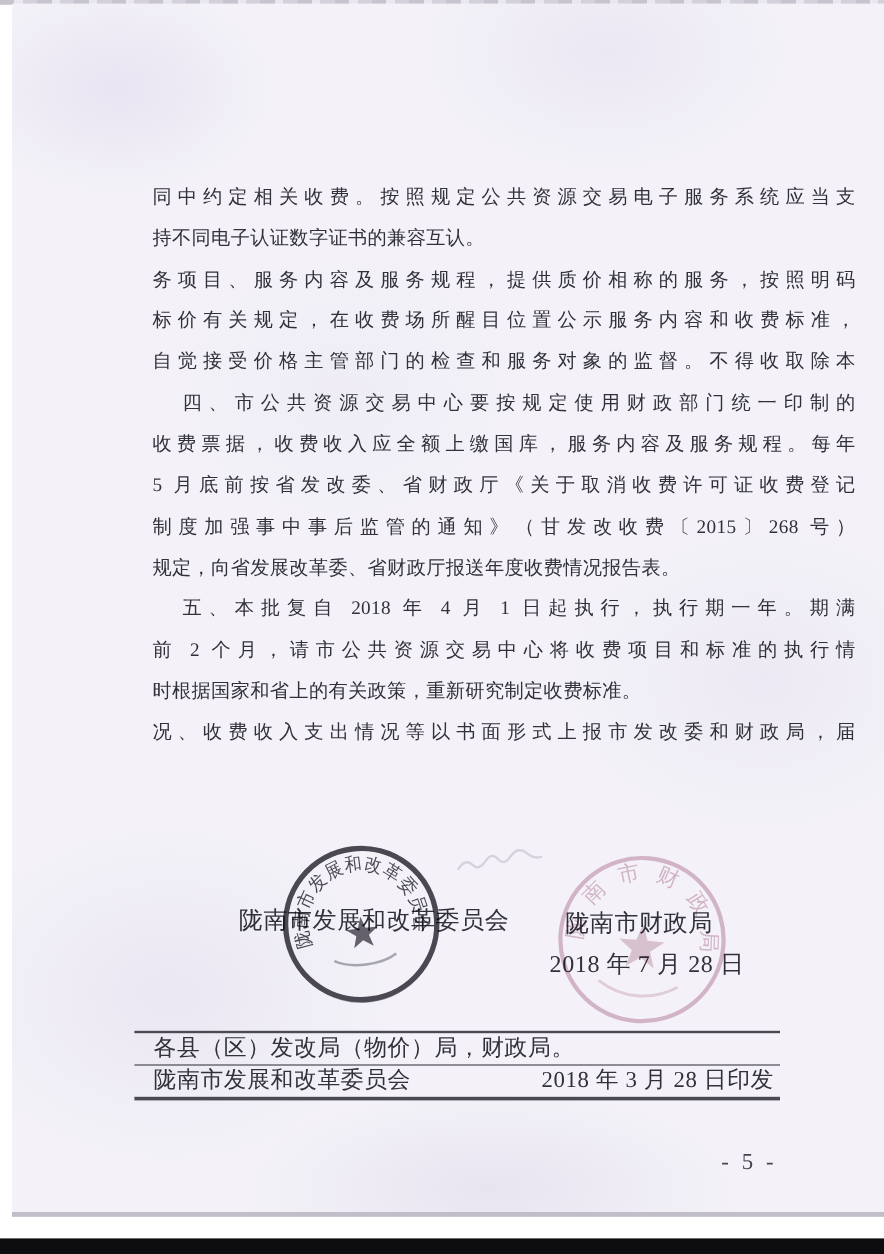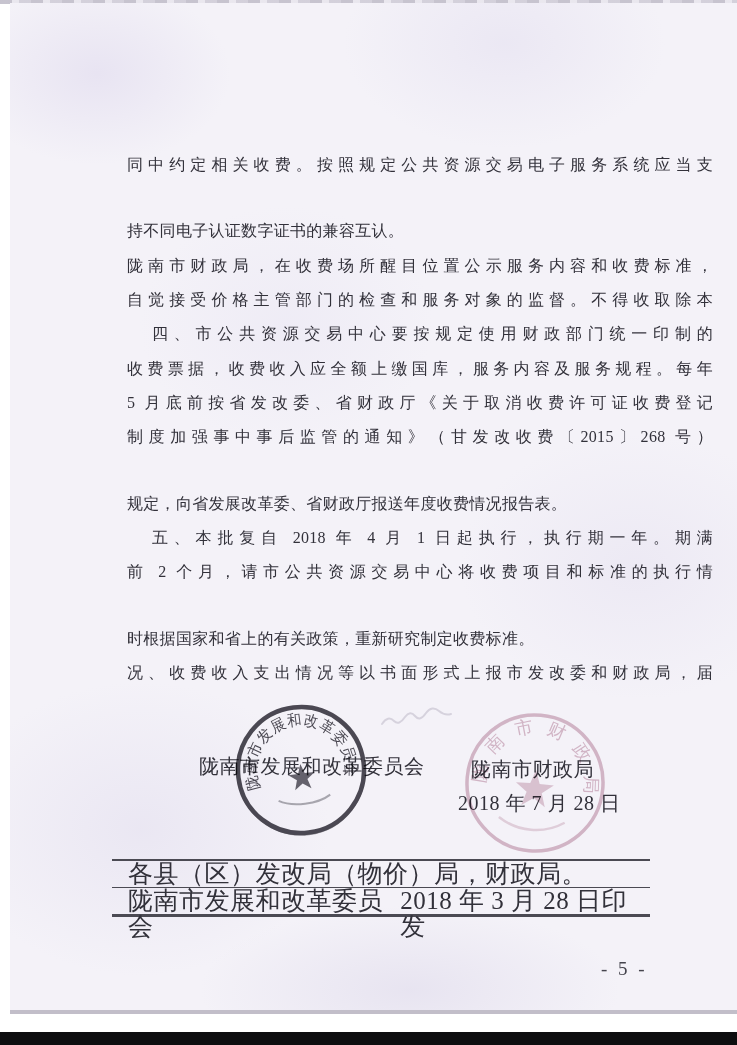--- a/index.html
+++ b/index.html
@@ -33,34 +33,34 @@
     position:absolute; left:0; top:1032px; width:737px; height:13px;
     background:var(--bar,#0d0d0f);
   }
   
   .body-text { position:absolute; left:127px; top:148px; width:586px; }
   .line {
     height:34.35px; line-height:34.35px; font-size:16px;
     text-align:justify; text-align-last:justify;
     letter-spacing:.3px;
   }
-  .line.last { text-align-last:left;margin-top:32px; }
+  .line.last { text-align-last:left; }
   .line.indent { text-indent:25px; }
   
   .sig { position:absolute; font-size:20px; white-space:nowrap; }
   .sig-left  { left:199px; top:753px; letter-spacing:.5px; }
   .sig-right { left:471px; top:756px; letter-spacing:.5px; }
   .sig-date  { left:458px; top:790px; letter-spacing:.5px; }
   
   .seal { position:absolute; mix-blend-mode:multiply; }
   .seal-left  { left:221px; top:690px; opacity:.92; }
   .seal-right { left:450px; top:698px; opacity:.55; }
   .smudge { position:absolute; left:330px; top:700px; opacity:.5; }
   
-  .footer { position:absolute; left:112px; top:859px; width:538px; font-size:25px; }
+  .footer { position:absolute; left:112px; top:859px; width:538px; font-size:19px; }
   .frule { background:var(--rule,#4b4a53); height:1.5px; }
   .frule.r3 { height:2.5px; }
   .footer .cc { height:26px; line-height:26px; padding-left:16px; letter-spacing:.5px; }
   .footer .imprint {
     height:26px; line-height:26px; padding-left:16px; padding-right:5px;
     display:flex; justify-content:space-between; letter-spacing:.5px;
   }
   
   .page-num {
     position:absolute; left:601px; top:958px; font-size:19px;
@@ -71,21 +71,22 @@
 <body>
 
 <div class="canvas">
 
   <div class="scan-top"></div>
   <div class="paper"></div>
 
   <div class="body-text">
       <div class="line">同中约定相关收费。按照规定公共资源交易电子服务系统应当支</div>
       <div class="line last">持不同电子认证数字证书的兼容互认。</div>
-      <div class="line">陇南市财政局，在收费场所醒目位置公示服务内容和收费标准，</div>
+      <div class="line">务项目、服务内容及服务规程，提供质价相称的服务，按照明码</div>
+      <div class="line">标价有关规定，在收费场所醒目位置公示服务内容和收费标准，</div>
       <div class="line">自觉接受价格主管部门的检查和服务对象的监督。不得收取除本</div>
       <div class="line indent">四、市公共资源交易中心要按规定使用财政部门统一印制的</div>
       <div class="line">收费票据，收费收入应全额上缴国库，服务内容及服务规程。每年</div>
       <div class="line">5 月底前按省发改委、省财政厅《关于取消收费许可证收费登记</div>
       <div class="line">制度加强事中事后监管的通知》（甘发改收费〔2015〕268 号）</div>
       <div class="line last">规定，向省发展改革委、省财政厅报送年度收费情况报告表。</div>
       <div class="line indent">五、本批复自 2018 年 4 月 1 日起执行，执行期一年。期满</div>
       <div class="line">前 2 个月，请市公共资源交易中心将收费项目和标准的执行情</div>
       <div class="line last">时根据国家和省上的有关政策，重新研究制定收费标准。</div>
       <div class="line">况、收费收入支出情况等以书面形式上报市发改委和财政局，届</div>

